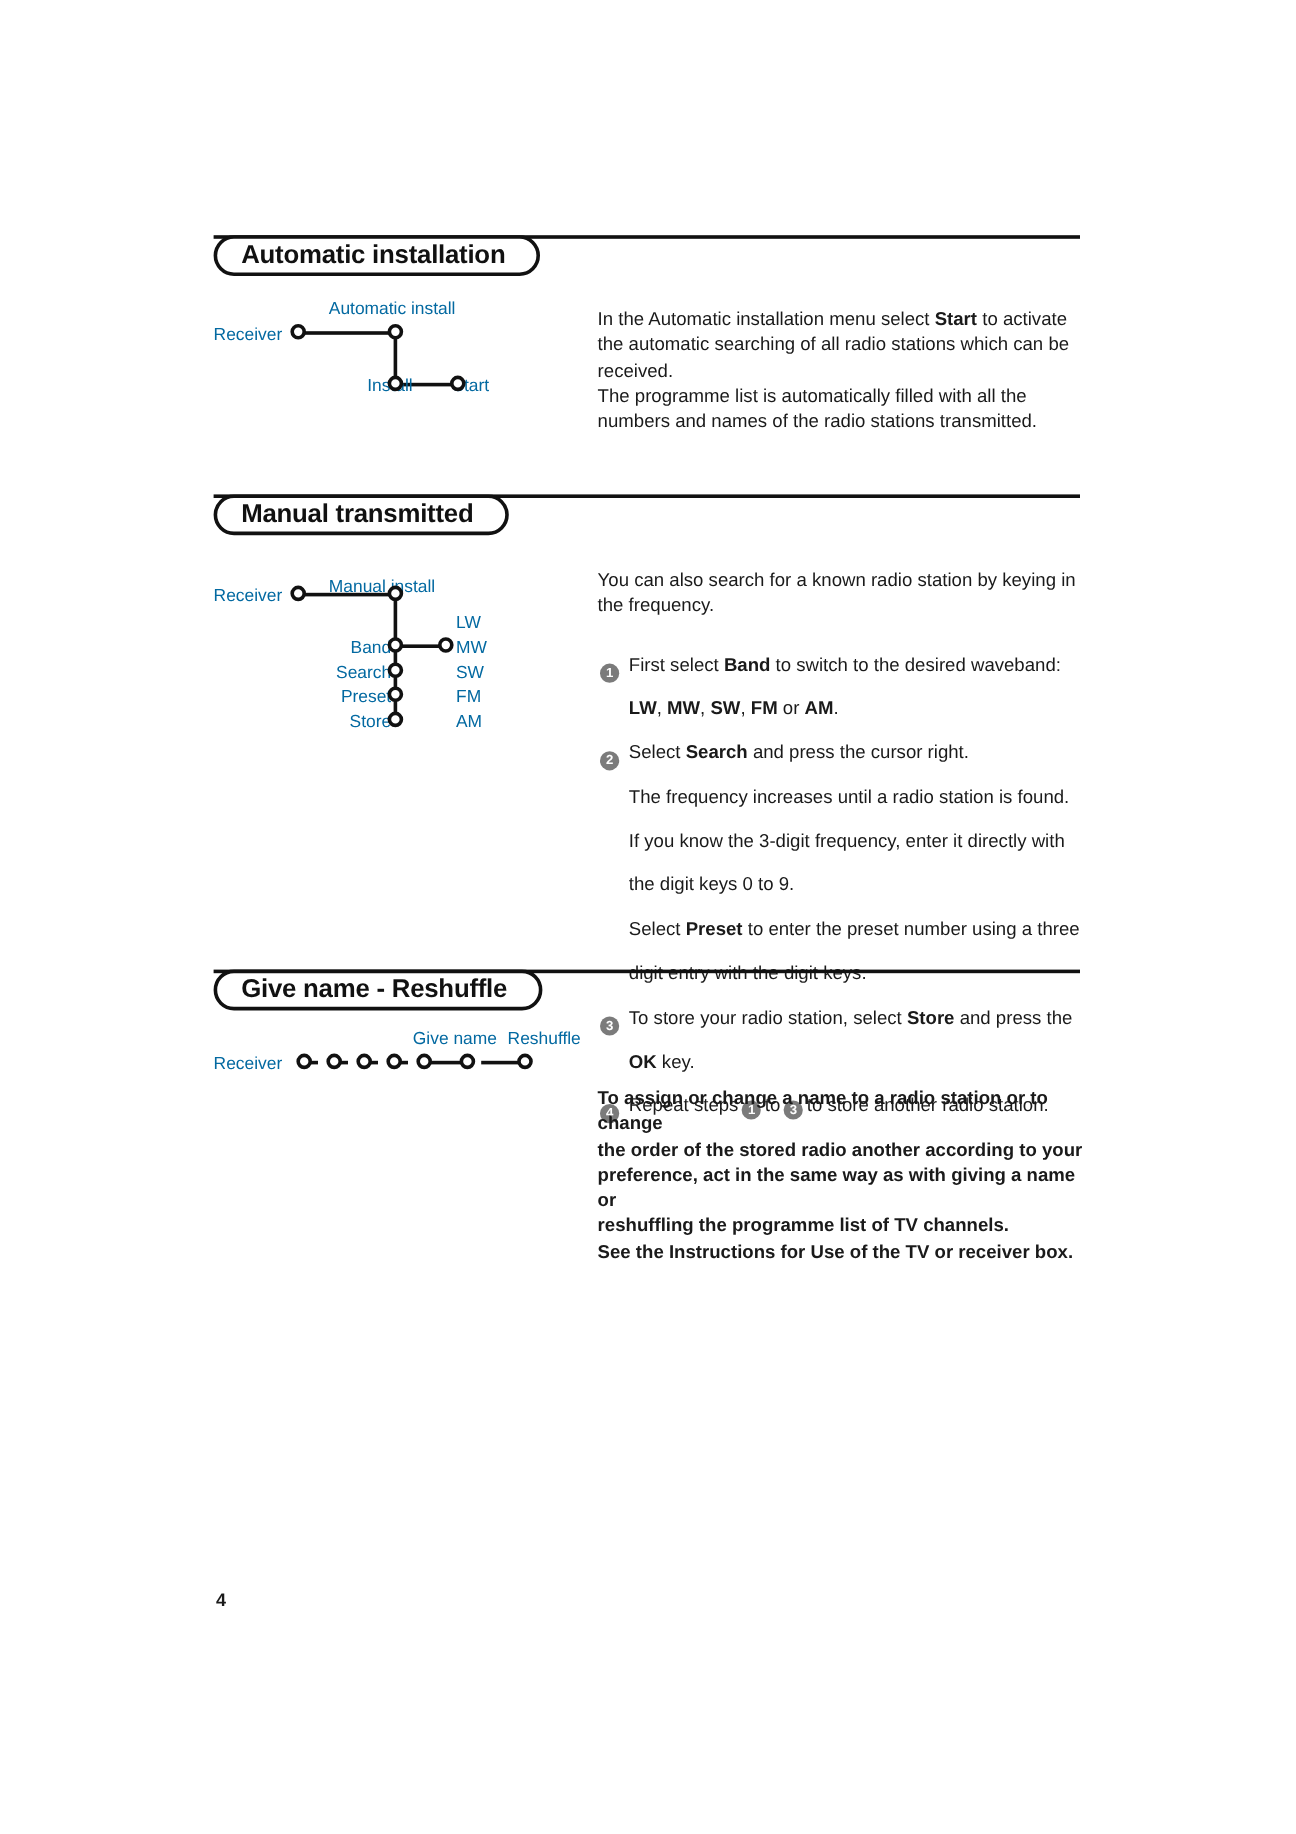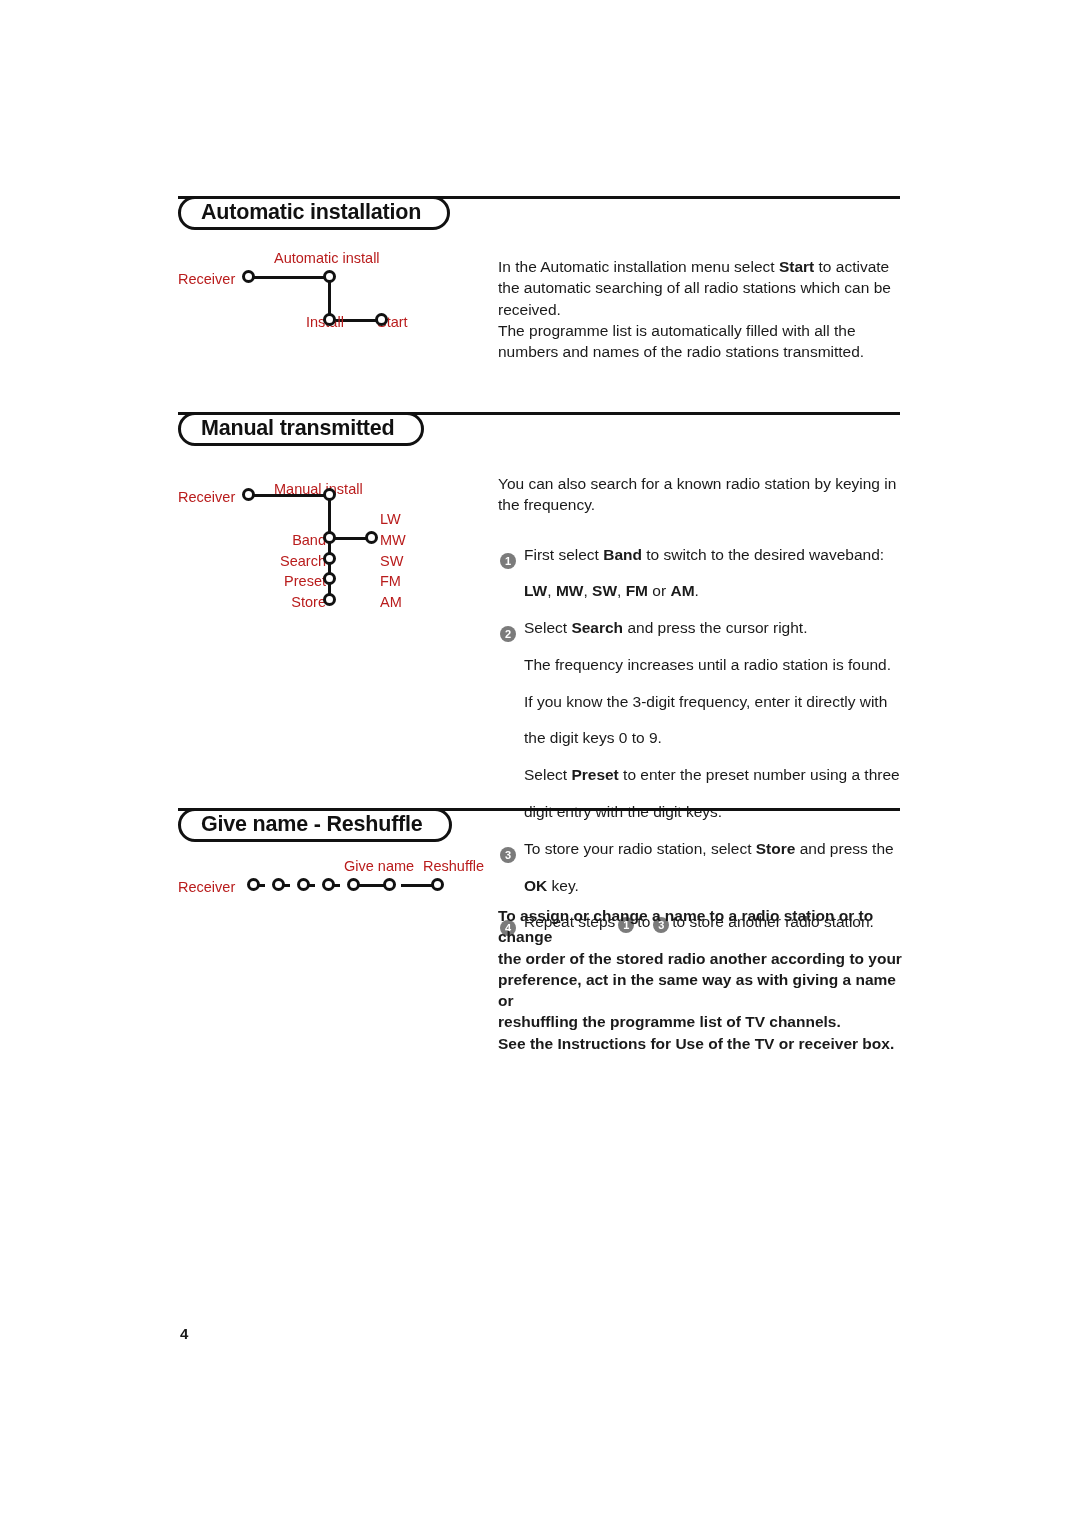--- a/index.html
+++ b/index.html
@@ -83,21 +83,21 @@
     position: absolute;
     width: 3px;
     background: #111;
     z-index: 1;
   }
   .dlabel {
     position: absolute;
     font-size: 14.5px;
     white-space: nowrap;
     line-height: 1;
-    color: #b91c1c;
+    color: #0369a1;
     z-index: 2;
   }
   .dlabel.r { text-align: right; }
 
   
   .copy {
     position: absolute;
     font-size: 15.5px;
     line-height: 21.3px;
     color: #1a1a1a;

